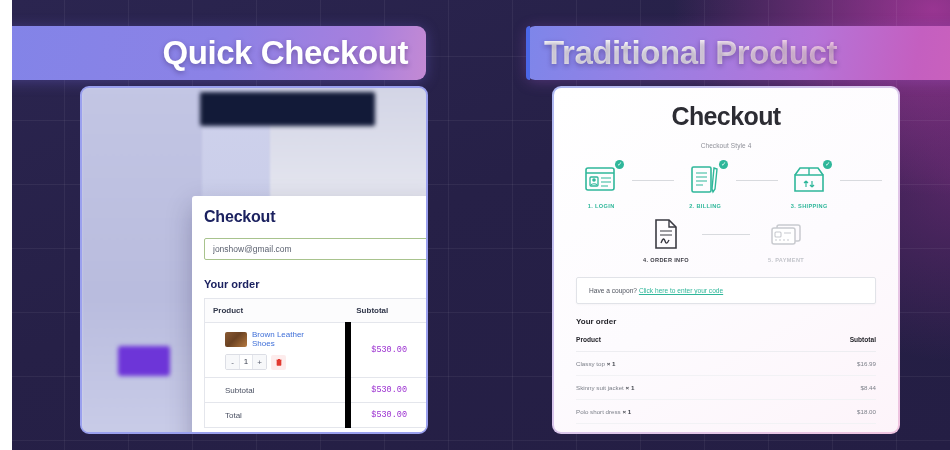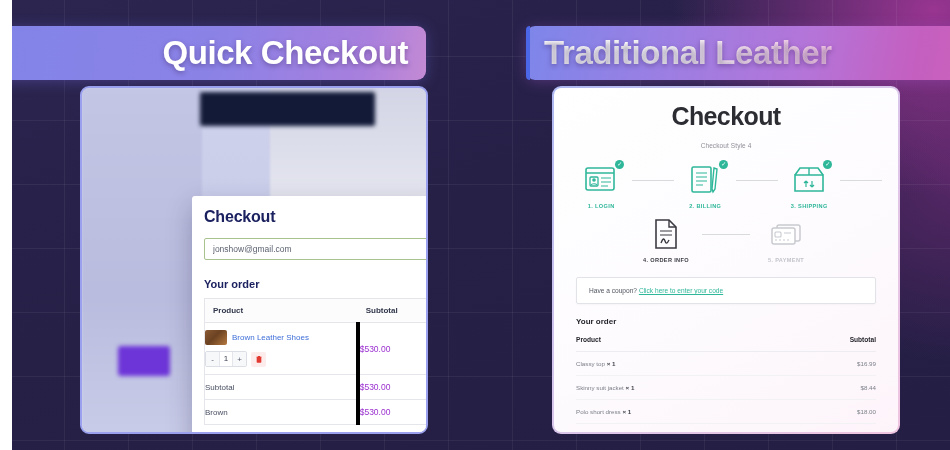--- a/index.html
+++ b/index.html
@@ -181,25 +181,25 @@
     border: 1px solid #e4e6ec;
   }
   .order-table th {
     font-size: 8px; font-weight: bold; color: #31374a;
     text-align: left; padding: 7px 8px;
     border-bottom: 1px solid #e4e6ec;
     background: #fcfcfd;
   }
   .order-table th.sub, .order-table td.sub { text-align: left; }
   .order-table td {
-    font-size: 8px; color: #4a5062; padding: 7px 0;
+    font-size: 8px; color: #4a5062; padding: 7px 20px;
     border-bottom: 1px solid #e4e6ec;
     vertical-align: middle;
   }
-  .order-table td.divider { border-left: 4px solid #000000; }
+  .order-table td.divider { border-left: 6px solid #000000; font-family: Liberation Mono, monospace; }
   .price { color: #9b2fd0; font-size: 8.5px; font-weight: normal; }
   .prod-row { display: flex; align-items: center; gap: 5px; margin-bottom: 6px; }
   .prod-thumb {
     width: 22px; height: 15px; border-radius: 2px;
     background: linear-gradient(135deg,#8a5a33 0%, #6b4222 45%, #b5793f 100%);
     flex: none;
   }
   .prod-name { font-size: 8px; color: #3f6fd8; }
   .stepper { display: flex; align-items: center; gap: 4px; }
   .stepper-box {
@@ -310,21 +310,21 @@
 </head>
 <body>
 
 <div id="page">
   <div class="grid-overlay"></div>
 
   <div class="banner banner-left">
     <span class="banner-text">Quick Checkout</span>
   </div>
   <div class="banner banner-right">
-    <span class="banner-text">Traditional Leather</span>
+    <span class="banner-text">Traditional Product</span>
   </div>
 
   <div class="left-stage">
     <div class="bg-left-dim"></div>
     <div class="bg-panel-right"></div>
     <div class="bg-topbar"></div>
     <div class="bg-headphone"></div>
     <div class="bg-textline" style="left:258px; top:208px; width:66px; height:4px;"></div>
     <div class="bg-textline" style="left:258px; top:218px; width:52px; height:4px;"></div>
     <div class="bg-textline" style="left:258px; top:228px; width:40px; height:4px;"></div>
@@ -377,21 +377,21 @@
                 <span class="price">$530.00</span>
               </td>
             </tr>
             <tr>
               <td>Subtotal</td>
               <td class="divider">
                 <span class="price">$530.00</span>
               </td>
             </tr>
             <tr>
-              <td>Brown</td>
+              <td>Total</td>
               <td class="divider">
                 <span class="price">$530.00</span>
               </td>
             </tr>
           </tbody>
         </table>
 
         
         
         

